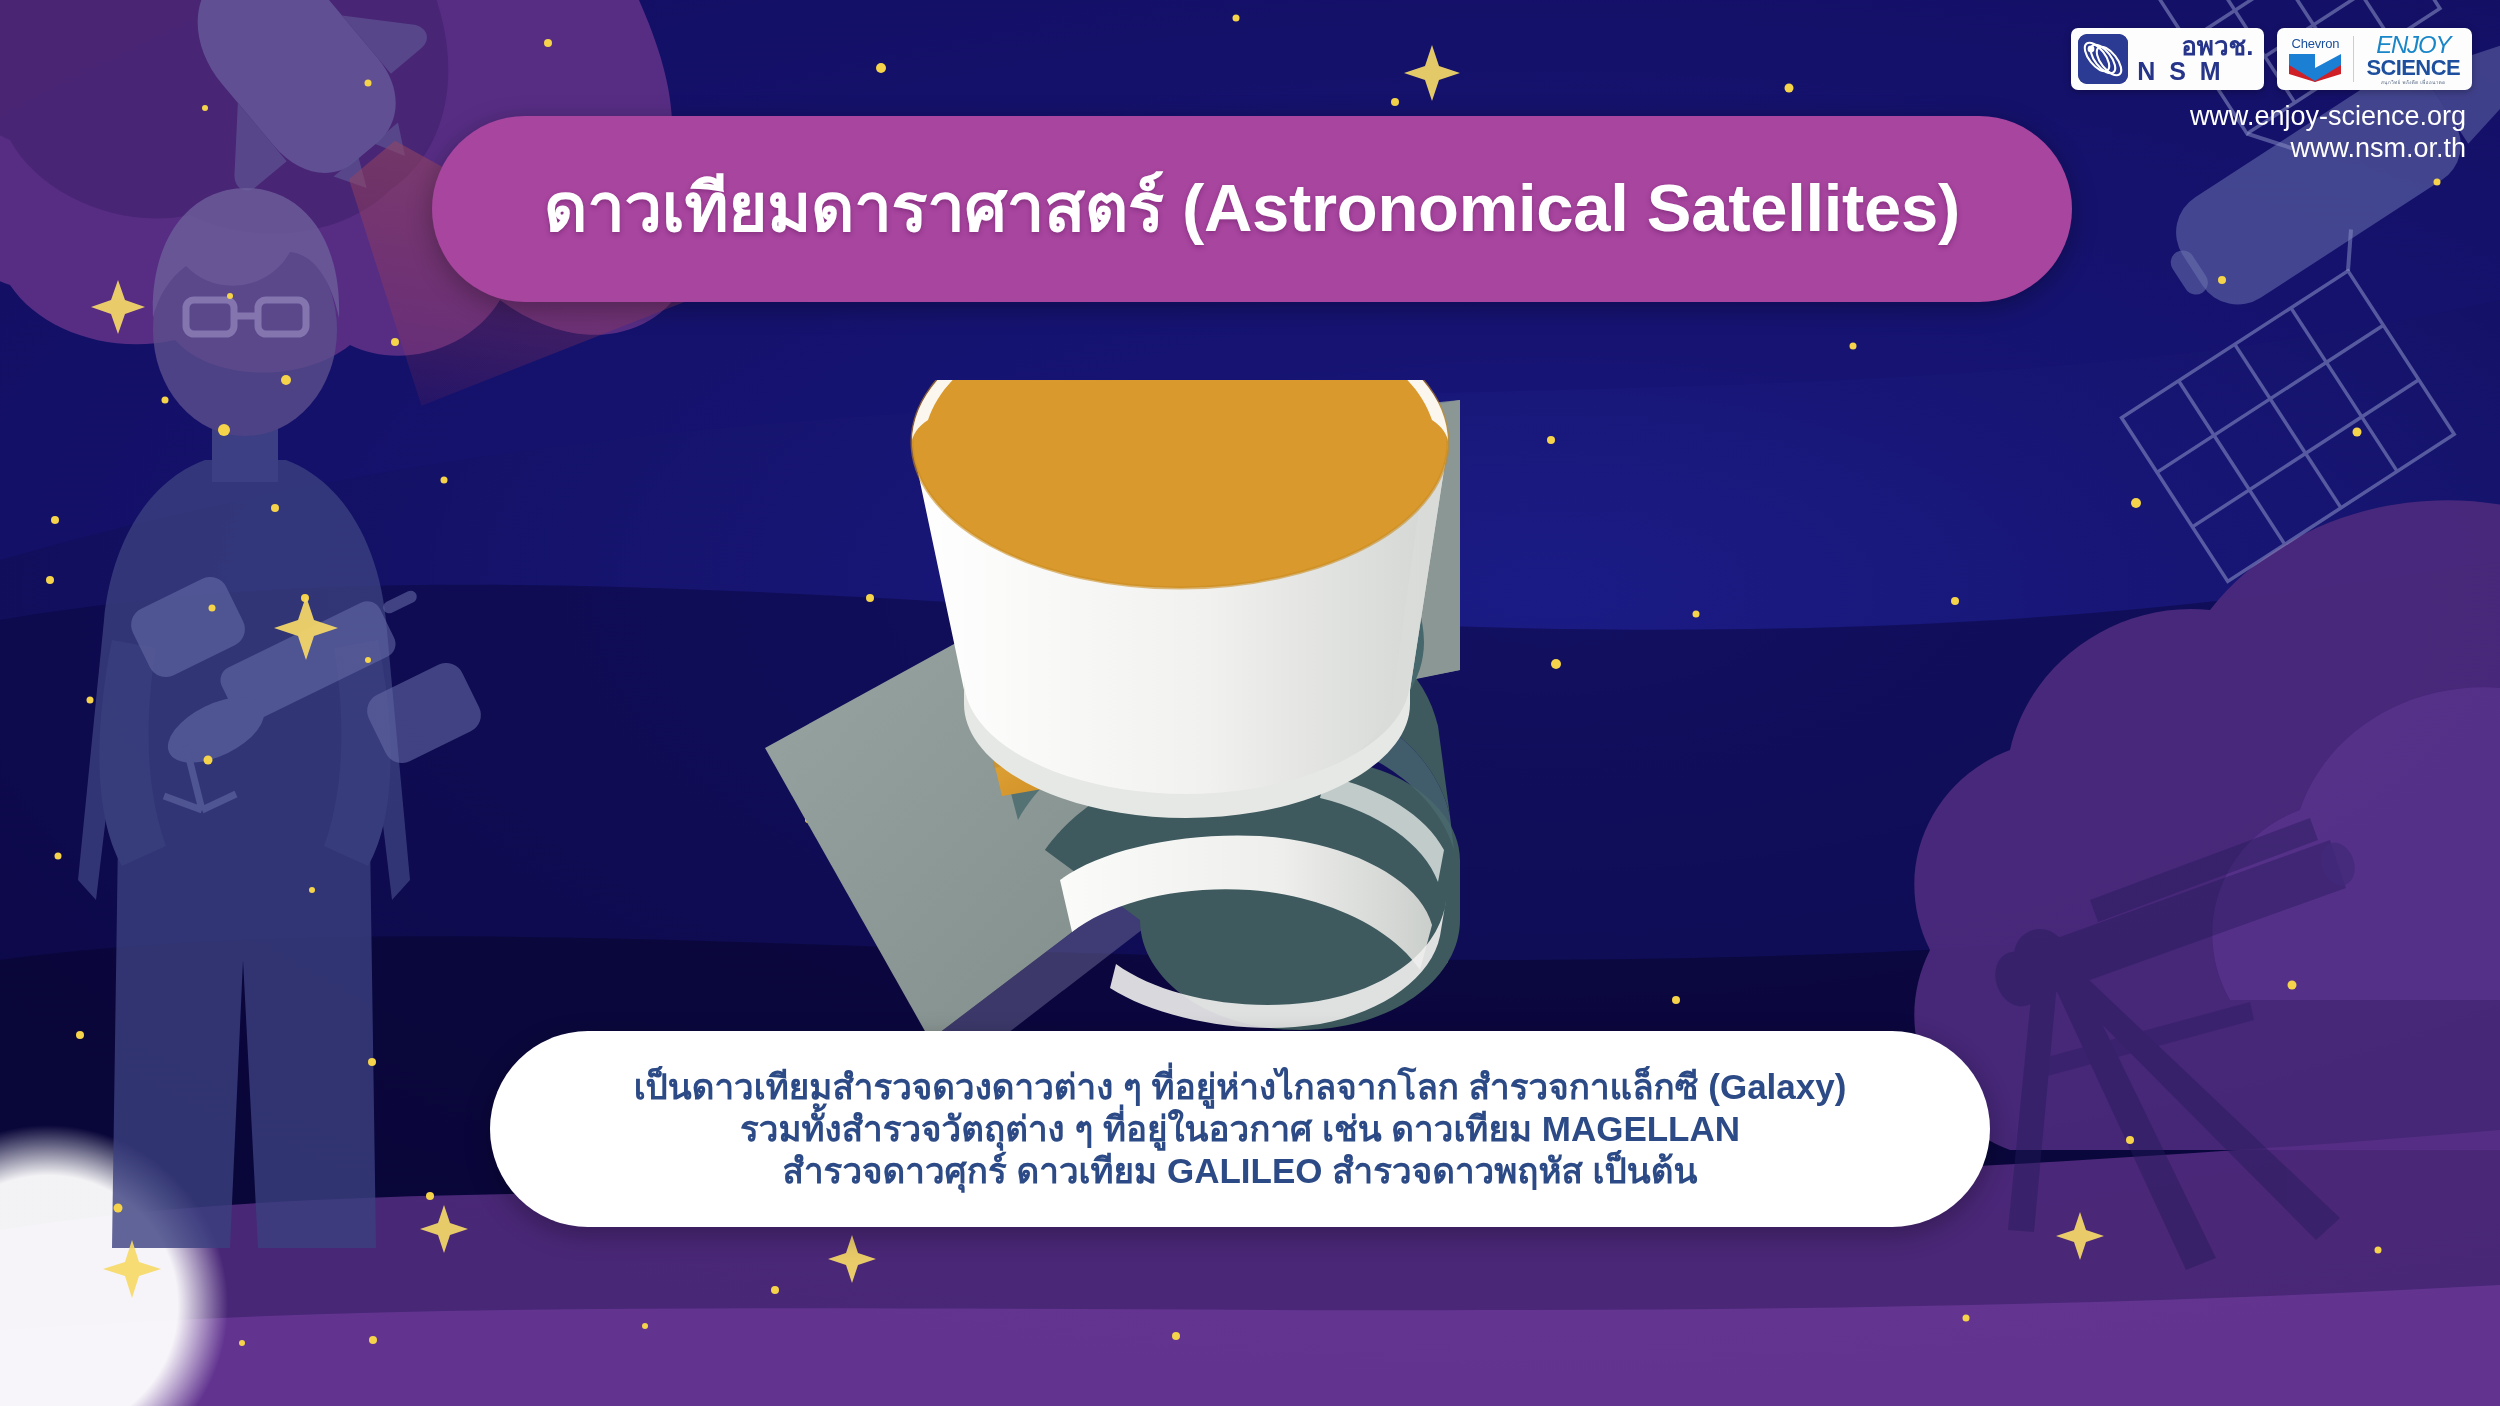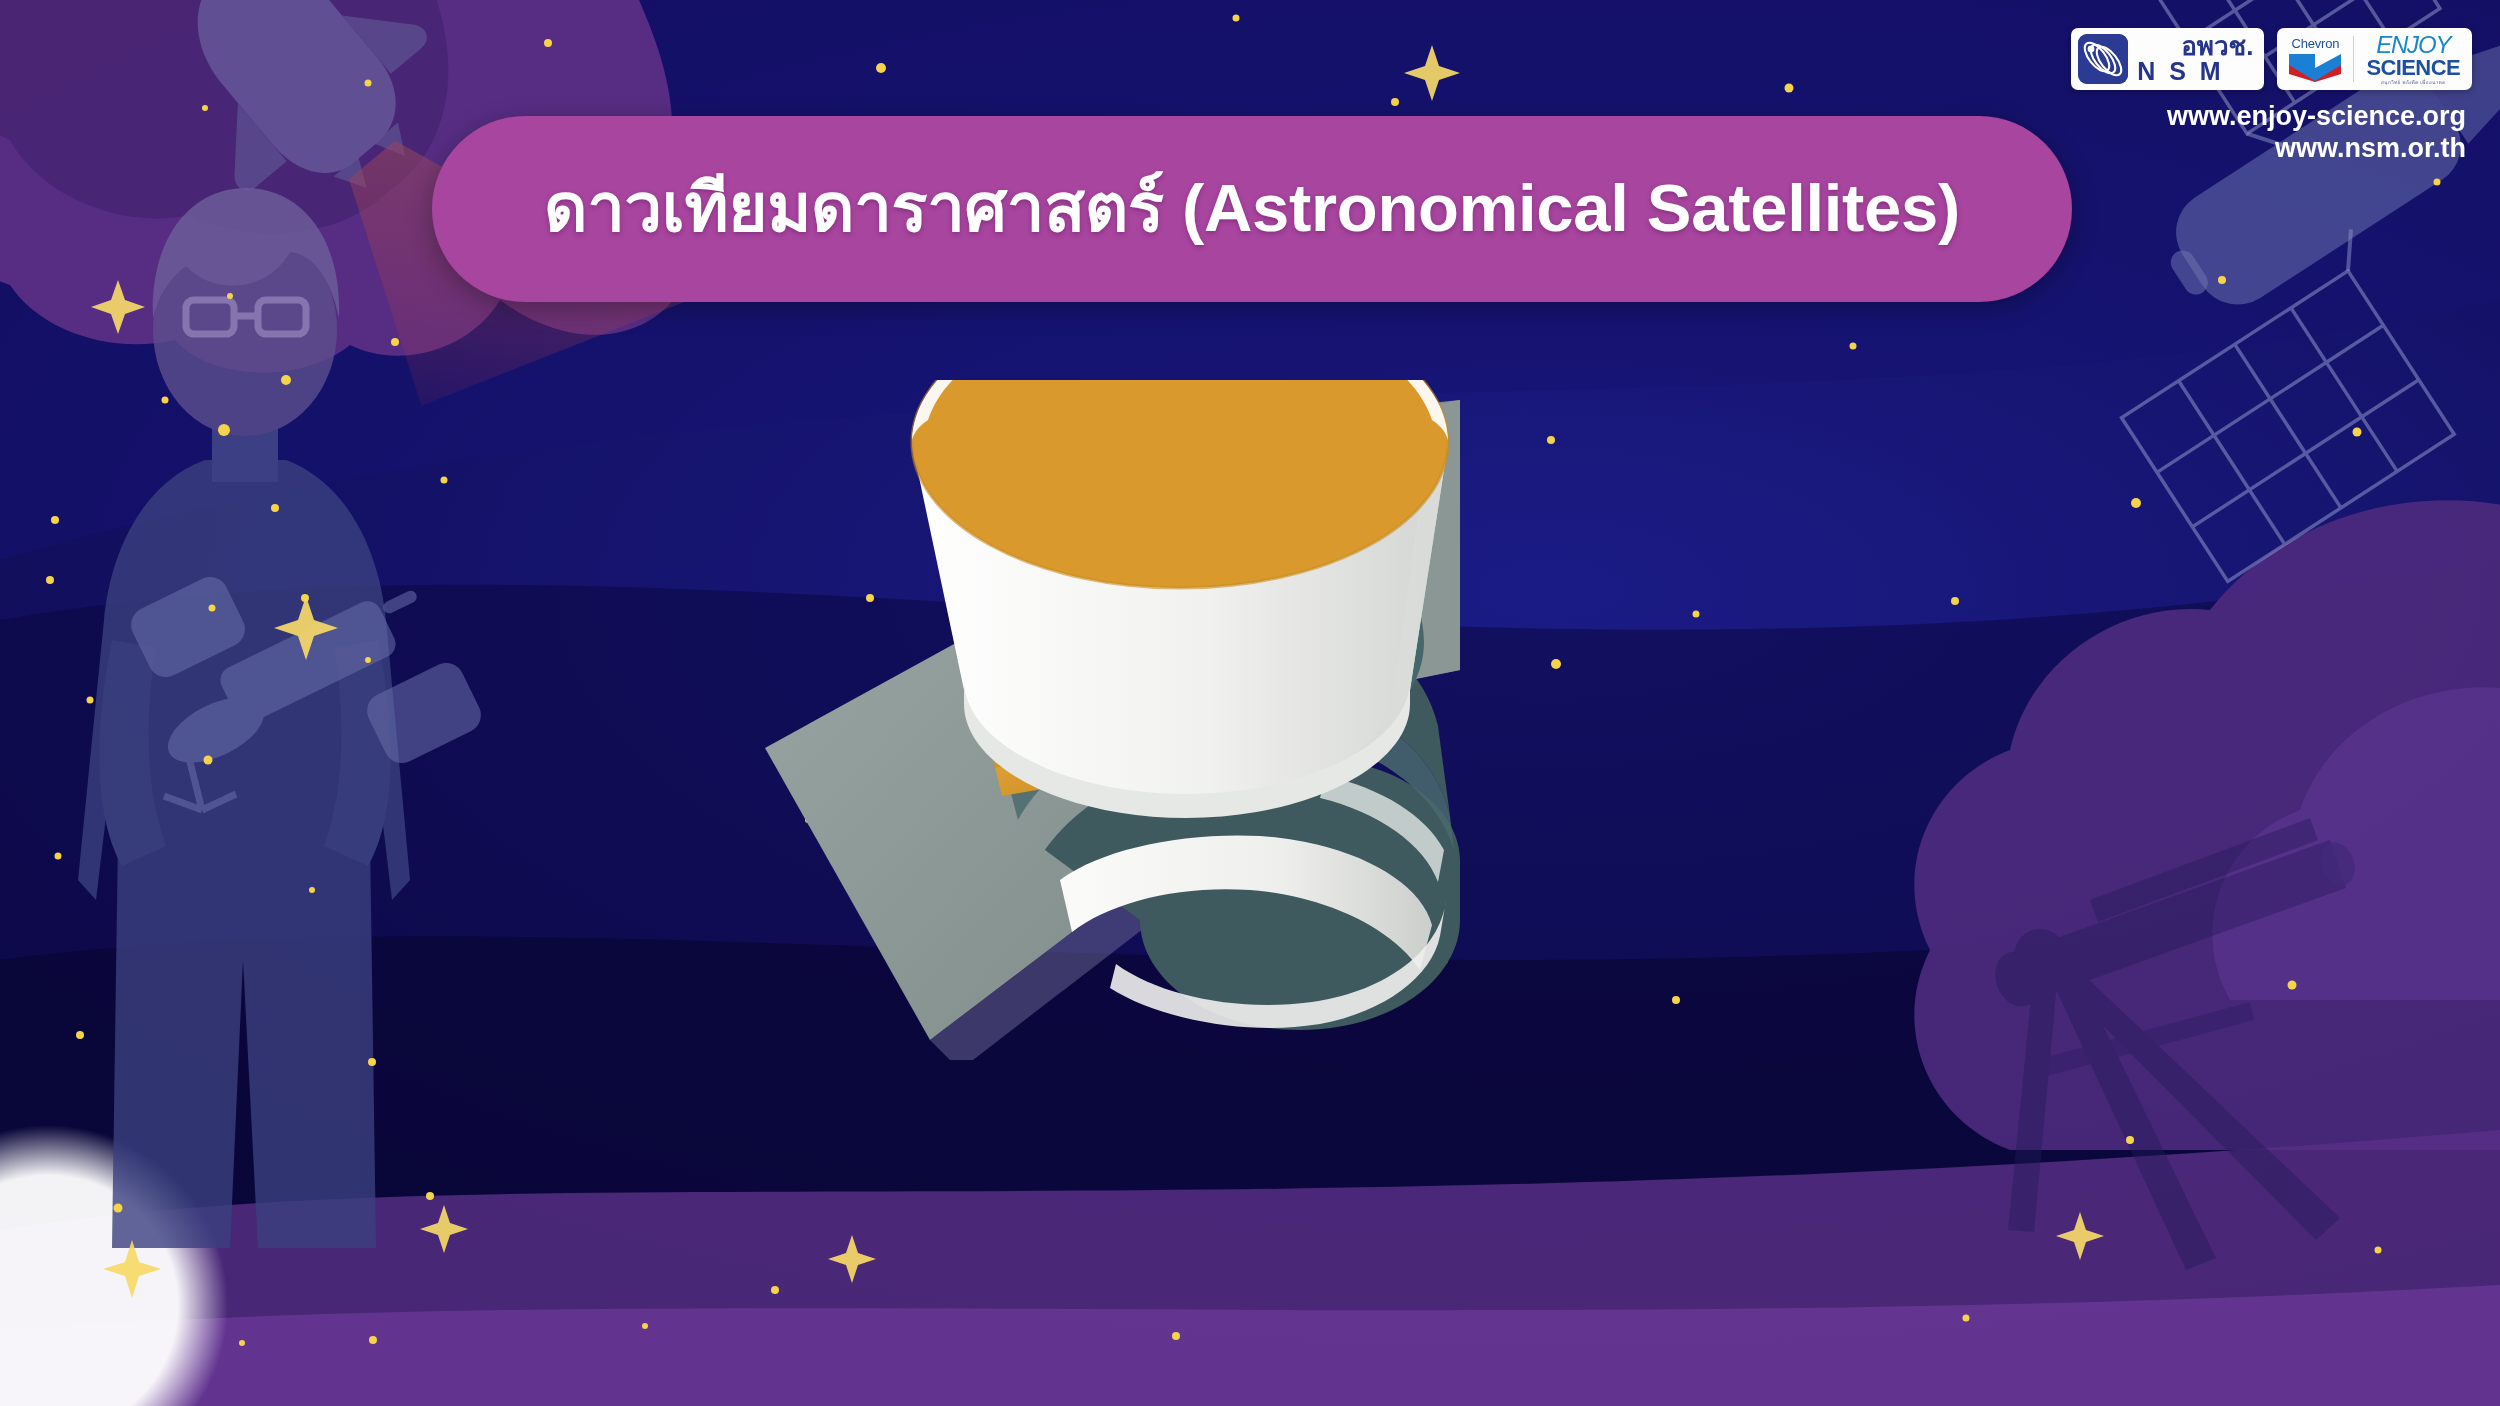--- a/index.html
+++ b/index.html
@@ -118,21 +118,21 @@
   .science-word { font-size: 22px; font-weight: 800; color: #1d4f9e; letter-spacing: -.6px; }
   .enjoy-tag { font-size: 5px; color: #5a6b86; letter-spacing: .2px; margin-top: 1px; }
 
   #urls {
     position: absolute;
     right: 34px;
     top: 100px;
     text-align: right;
     color: #ffffff;
     font-size: 27px;
-    font-weight: 700;
+    font-weight: 400;
     line-height: 1.20;
   }
 
   
   #satellite-art { position: absolute; left: 760px; top: 380px; width: 900px; height: 680px; }
 </style>
 </head>
 <body>
 
 <div id="stage">
@@ -482,14 +482,19 @@
         <span class="enjoy-tag">สนุกวิทย์ พลังคิด เพื่ออนาคต</span>
       </div>
     </div>
   </div>
 
   <div id="urls">
     <div>www.enjoy-science.org</div>
     <div>www.nsm.or.th</div>
   </div>
 
+  <div id="caption-card">
+    <div class="caption-line">เป็นดาวเทียมสำรวจดวงดาวต่าง ๆ ที่อยู่ห่างไกลจากโลก สำรวจกาแล็กซี (Galaxy)</div>
+    <div class="caption-line">รวมทั้งสำรวจวัตถุต่าง ๆ ที่อยู่ในอวกาศ เช่น ดาวเทียม MAGELLAN</div>
+    <div class="caption-line">สำรวจดาวศุกร์ ดาวเทียม GALILEO สำรวจดาวพฤหัส เป็นต้น</div>
+  </div>
 
 </div>
 
 </body></html>

